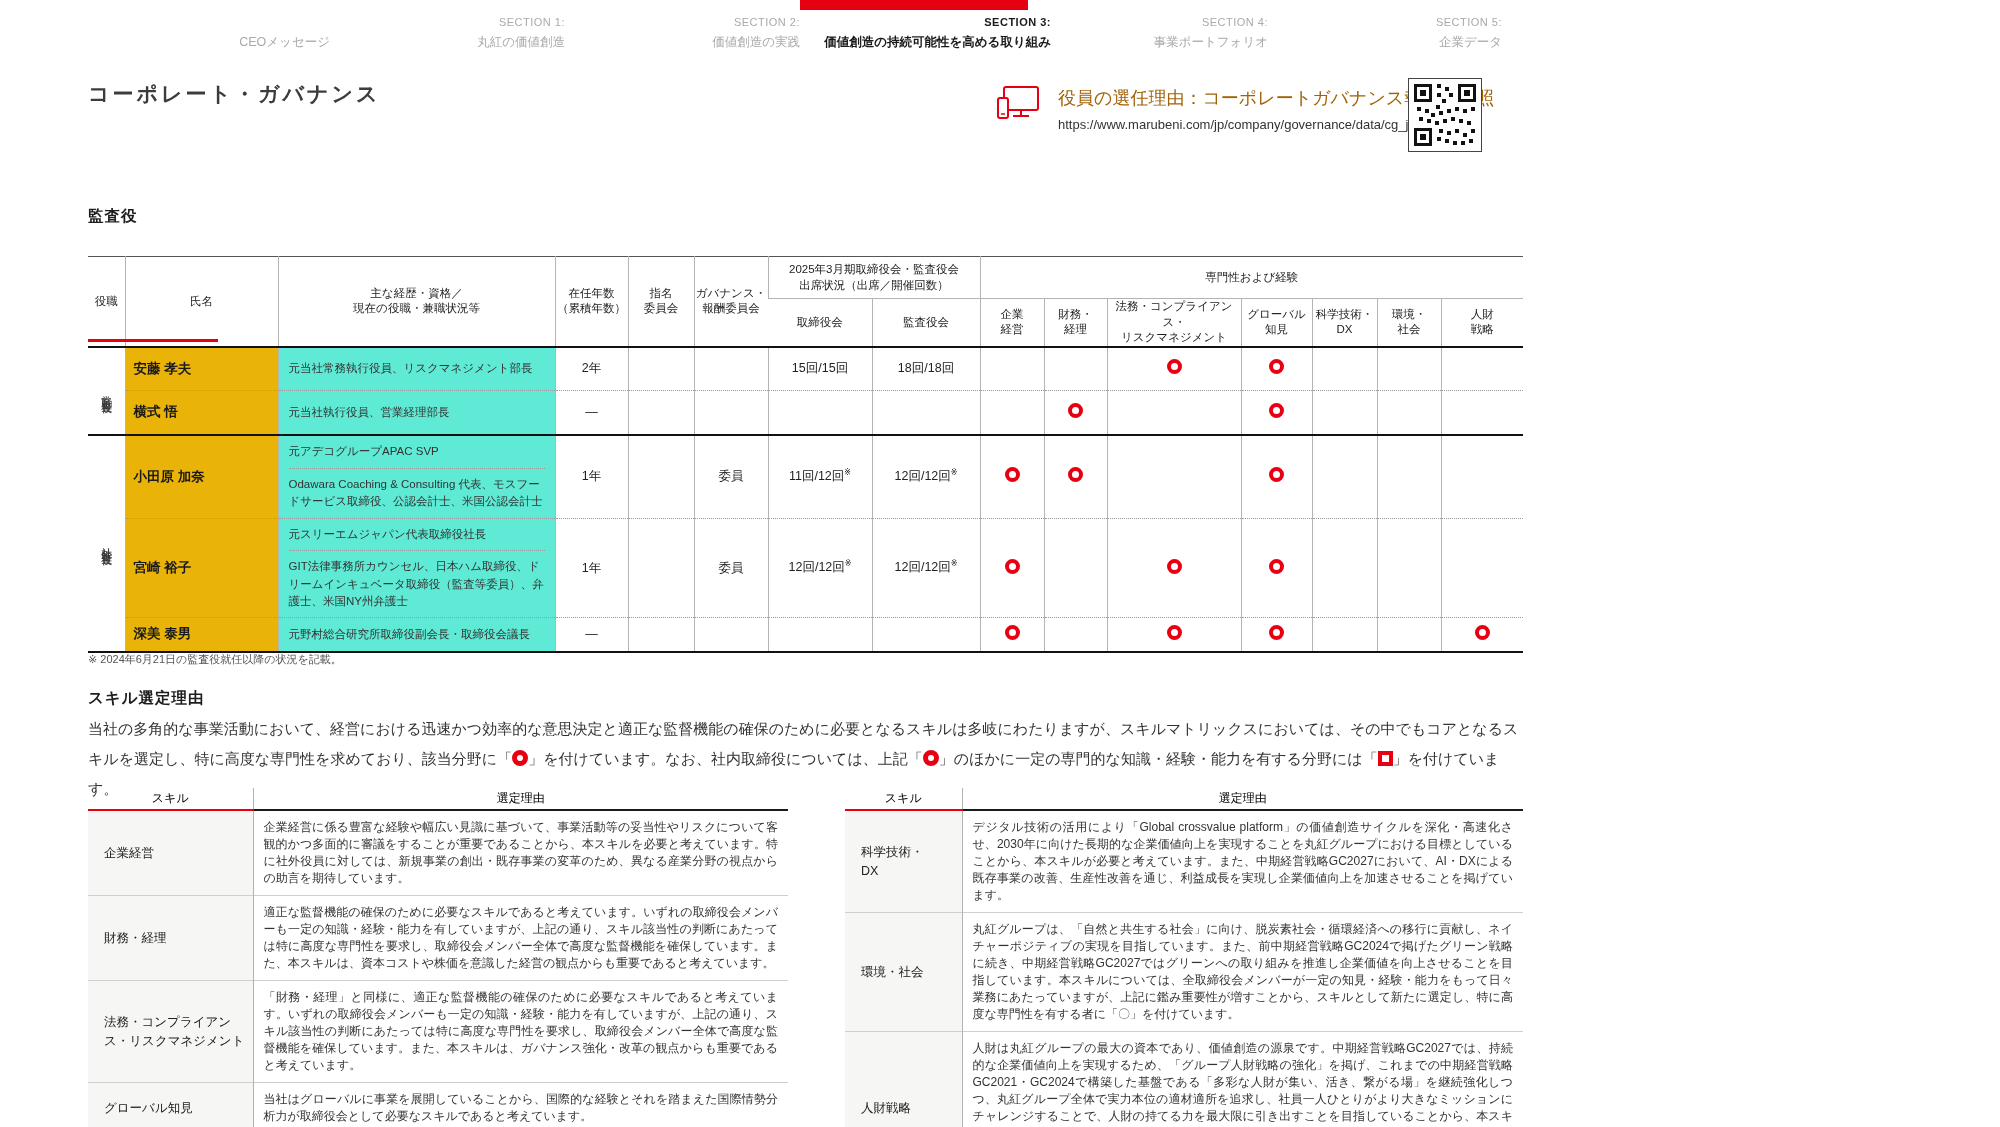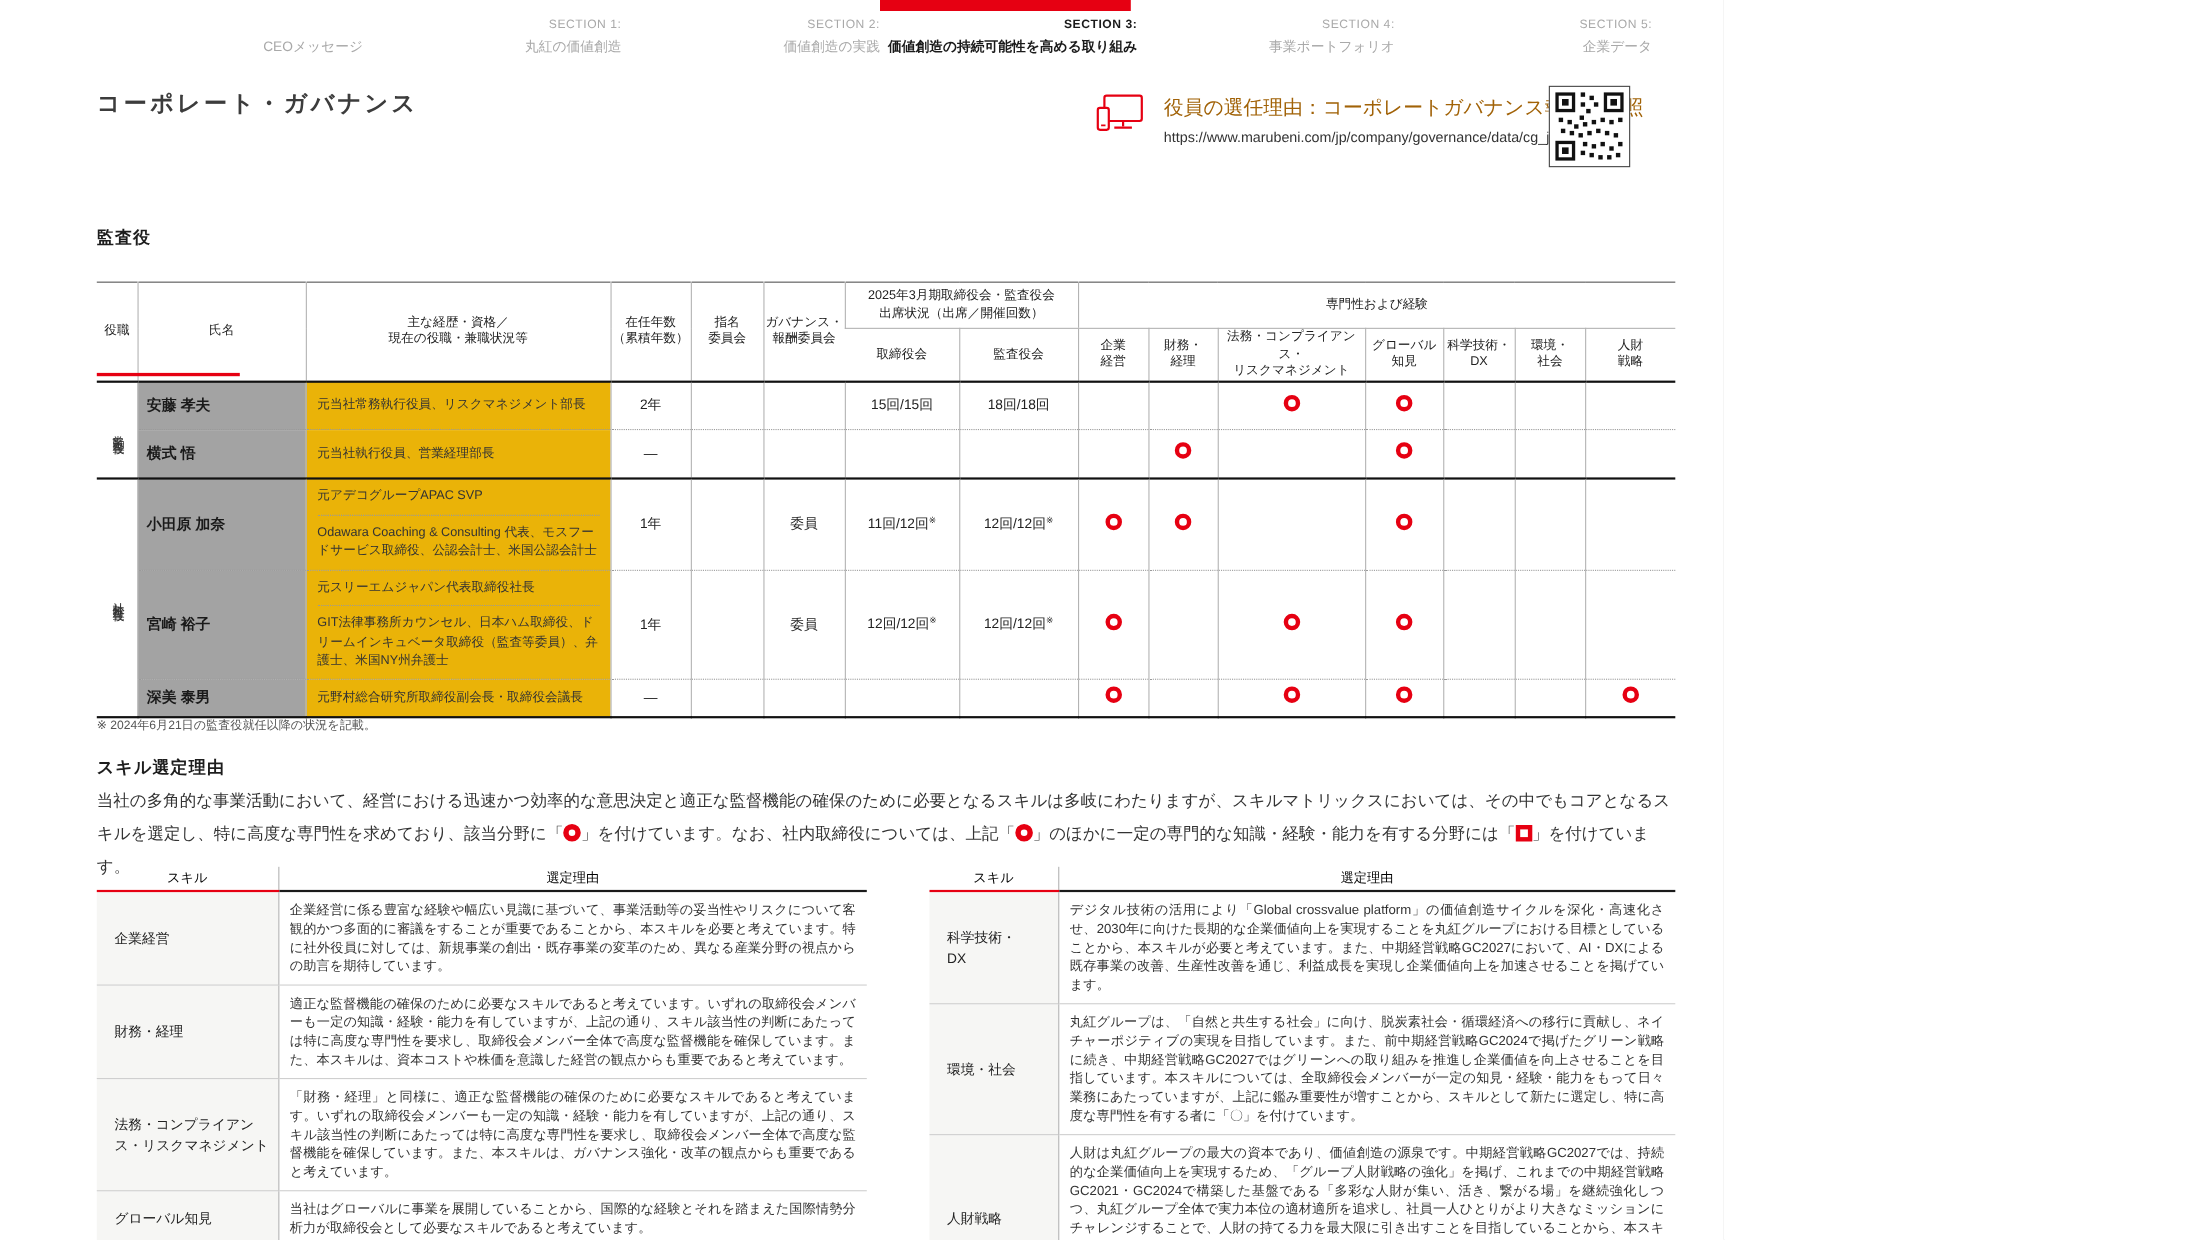--- a/index.html
+++ b/index.html
@@ -32,22 +32,22 @@
   table.audit th, table.audit td { border-left:1px solid #b3b3b3; vertical-align:middle; }
   table.audit th:first-child, table.audit td.role-cell, table.audit th.role-h { border-left:none; }
   table.audit thead th { font-size:11.5px; font-weight:normal; color:#222; text-align:center;
     line-height:1.35; white-space:pre-line; }
   tr.h1 th { height:42px; } tr.h2 th { height:42px; }
   th.span-b { border-bottom:1px solid #b3b3b3; }
   tbody tr.grp-start td { border-top:2px solid #111; }
   tbody tr.dotted td { border-top:1px dotted #9a9a9a; }
   td.role-cell { writing-mode:vertical-rl; text-align:center; font-size:11px; letter-spacing:2px;
     color:#333; width:37px; border-right:0; }
-  td.name-cell { font-size:13.5px; font-weight:bold; color:#1a1a1a; background:#a3a3a3; padding:4px 8px; }
-  td.bio-cell  { font-size:11.5px; color:#333; background:#eab308; padding:7px 10px; line-height:1.5; }
+  td.name-cell { font-size:13.5px; font-weight:bold; color:#1a1a1a; background:#eab308; padding:4px 8px; }
+  td.bio-cell  { font-size:11.5px; color:#333; background:#5eead4; padding:7px 10px; line-height:1.5; }
   .bio-div { border-top:1px dotted #9a9a9a; margin:7px 0; }
   td.c { text-align:center; font-size:12.5px; color:#222; }
   td.c sup { font-size:8px; }
   td.skill-cell { text-align:center; }
   .mark { display:inline-block; width:15px; height:15px; border-radius:50%;
     border:4.5px solid #e60012; background:#fff; }
   .red-seg { position:absolute; left:0; top:83px; width:130px; height:3px; background:#e60012; z-index:3; }
   .footnote { position:absolute; left:88px; top:652px; font-size:11px; color:#555;text-align:right; }
 
   
@@ -85,21 +85,21 @@
     <div class="topnav-lab">CEOメッセージ</div>
   </div>
   <div class="topnav-item" style="left:325px">
     <div class="topnav-pre">SECTION 1:</div>
     <div class="topnav-lab">丸紅の価値創造</div>
   </div>
   <div class="topnav-item" style="left:560px">
     <div class="topnav-pre">SECTION 2:</div>
     <div class="topnav-lab">価値創造の実践</div>
   </div>
-  <div class="topnav-item active" style="left:794px">
+  <div class="topnav-item active" style="left:811px">
     <div class="topnav-pre">SECTION 3:</div>
     <div class="topnav-lab">価値創造の持続可能性を高める取り組み</div>
   </div>
   <div class="topnav-item" style="left:1028px">
     <div class="topnav-pre">SECTION 4:</div>
     <div class="topnav-lab">事業ポートフォリオ</div>
   </div>
   <div class="topnav-item" style="left:1262px">
     <div class="topnav-pre">SECTION 5:</div>
     <div class="topnav-lab">企業データ</div>

